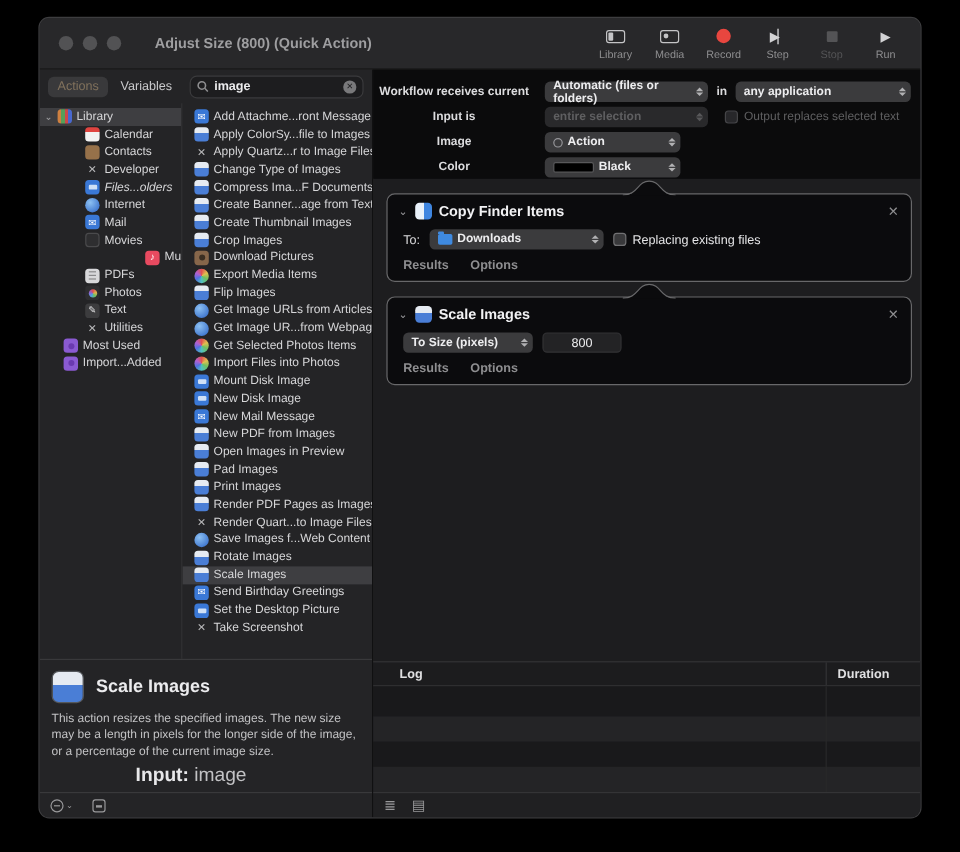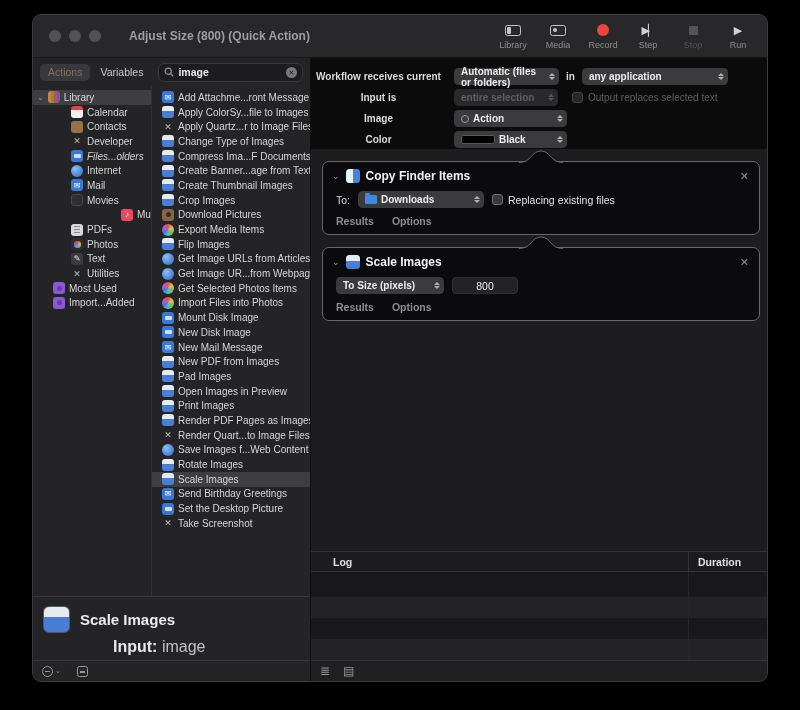--- a/index.html
+++ b/index.html
@@ -367,25 +367,25 @@
             <div class="arow">
               <span class="ic ic-mail"></span>
               <span>New Mail Message</span>
             </div>
             <div class="arow">
               <span class="ic ic-photo"></span>
               <span>New PDF from Images</span>
             </div>
             <div class="arow">
               <span class="ic ic-photo"></span>
+              <span>Open Images in Preview</span>
+            </div>
+            <div class="arow">
+              <span class="ic ic-photo"></span>
               <span>Pad Images</span>
-            </div>
-            <div class="arow">
-              <span class="ic ic-photo"></span>
-              <span>Open Images in Preview</span>
             </div>
             <div class="arow">
               <span class="ic ic-photo"></span>
               <span>Print Images</span>
             </div>
             <div class="arow">
               <span class="ic ic-photo"></span>
               <span>Render PDF Pages as Images</span>
             </div>
             <div class="arow">
@@ -417,59 +417,60 @@
               <span>Take Screenshot</span>
             </div>
           </div>
       </div>
 
       <div class="desc">
         <div class="desc-head">
           <span class="desc-ic"></span>
           <span class="desc-title">Scale Images</span>
         </div>
+        <div class="desc-body">This action resizes the specified images. The new size may be a length in pixels for the longer side of the image, or a percentage of the current image size.</div>
         <div class="desc-input">
           <b>Input:</b>
           <span>image</span>
         </div>
       </div>
 
       <div class="left-bottom">
         <span class="minus-wrap">
           <span class="minus-circle"></span>
           <span class="mini-chev">⌄</span>
         </span>
         <span class="panel-toggle"></span>
       </div>
     </div>
 
     <div class="workflow">
 
       <div class="config">
         <div class="cfg-row">
           <span class="cfg-label">Workflow receives current</span>
-          <div class="popup" style="width:105px">
+          <div class="popup" style="width:136px">
             <span>Automatic (files or folders)</span>
             <span class="stepper">
                 <i class="up"></i>
                 <i class="dn"></i>
               </span>
           </div>
           <span class="in-word">in</span>
           <div class="popup" style="width:146px">
             <span>any application</span>
             <span class="stepper">
                 <i class="up"></i>
                 <i class="dn"></i>
               </span>
           </div>
         </div>
         <div class="cfg-row">
           <span class="cfg-label">Input is</span>
-          <div class="popup disabled" style="width:104px">
+          <div class="popup disabled" style="width:136px">
             <span>entire selection</span>
             <span class="stepper">
                 <i class="up"></i>
                 <i class="dn"></i>
               </span>
           </div>
           <span class="cb disabled" style="margin-left:14px"></span>
           <span class="dimtext" style="font-size:10px;margin-left:5px">Output replaces selected text</span>
         </div>
         <div class="cfg-row">
@@ -504,21 +505,21 @@
             <path d="M1 12.5 C14 12.5 13 1 23 1 C33 1 32 12.5 45 12.5" fill="none" stroke="#68686a" stroke-width="1"></path>
           </svg>
           <div class="block-head">
             <span class="bh-chev">⌄</span>
             <span class="bh-ic ic-finder"></span>
             <span class="bh-title">Copy Finder Items</span>
             <span class="bh-close"></span>
           </div>
           <div class="block-body">
             <span class="to-label">To:</span>
-            <div class="popup" style="width:126px">
+            <div class="popup" style="width:145px">
               <span class="mini-folder"></span>
               <span>Downloads</span>
               <span class="stepper">
                   <i class="up"></i>
                   <i class="dn"></i>
                 </span>
             </div>
             <span class="cb"></span>
             <span class="cb-label">Replacing existing files</span>
           </div>

